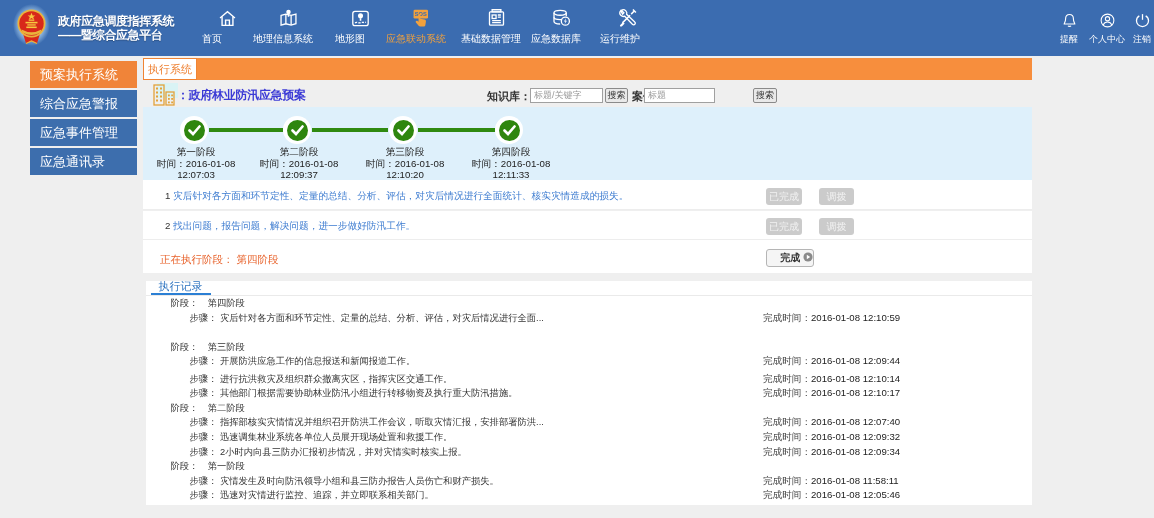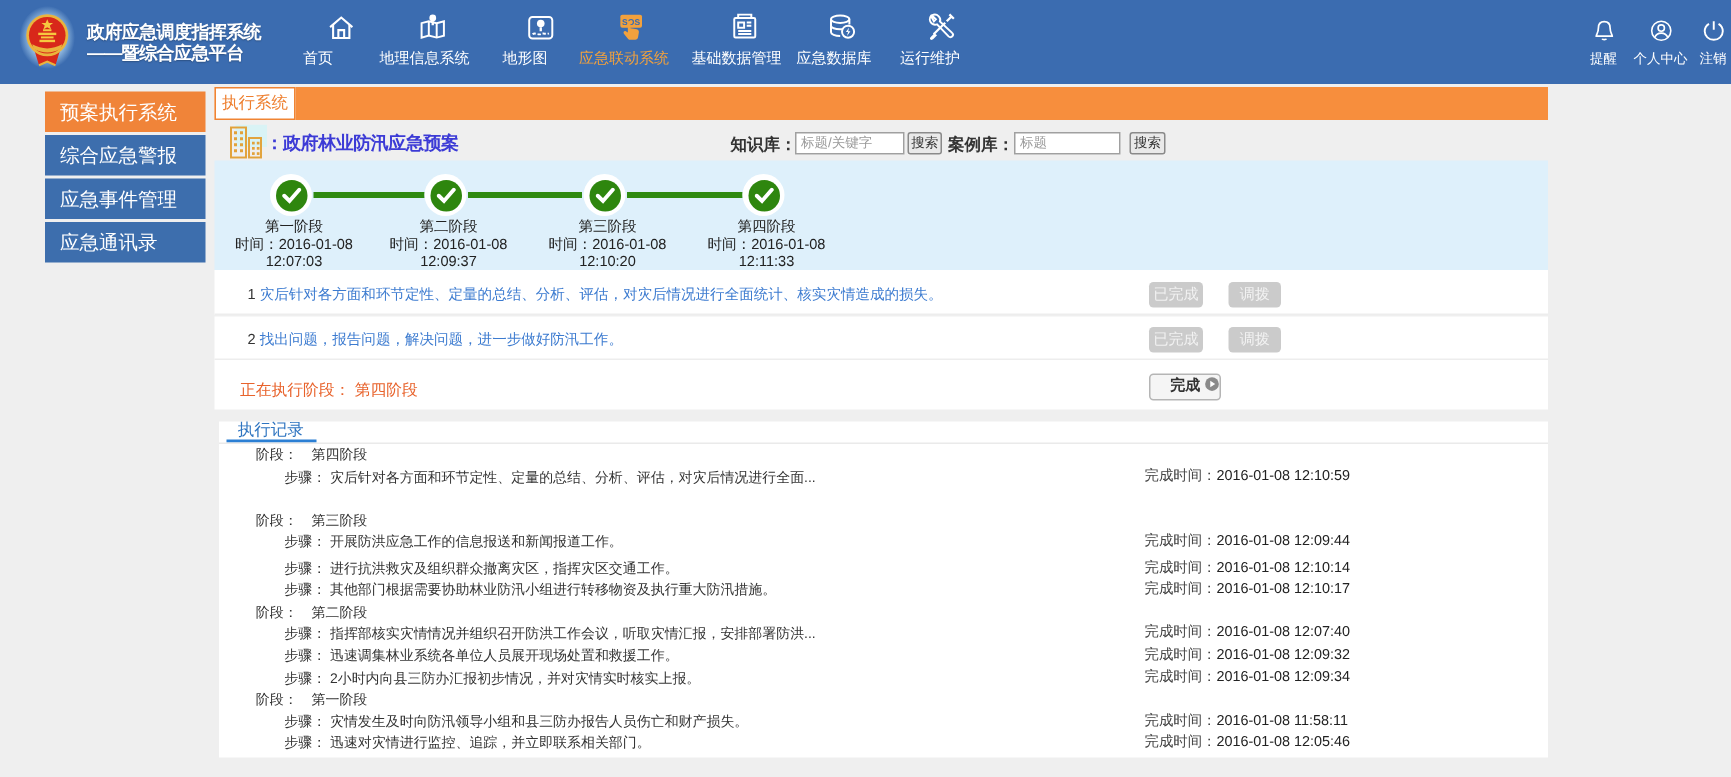--- a/index.html
+++ b/index.html
@@ -194,21 +194,21 @@
       <rect x="19.2" y="15" width="1.8" height="1.8"></rect>
     <rect x="16" y="18.5" width="1.8" height="1.8"></rect>
       <rect x="19.2" y="18.5" width="1.8" height="1.8"></rect>
   </g>
 </svg>
 <div id="bigtitle">：政府林业防汛应急预案</div>
 <div class="slbl" style="left:487px">知识库：</div>
 <div class="sinput" style="left:530px;width:73px">标题/关键字</div>
 <div class="sbtn" style="left:605px;width:23px">搜索</div>
 <div class="slbl" style="left:632px">案例库：</div>
-<div class="sinput" style="left:676px;width:71px">标题</div>
+<div class="sinput" style="left:644px;width:71px">标题</div>
 <div class="sbtn" style="left:753px;width:24px">搜索</div>
 
 <div id="stages">
 
   <div class="gl" style="left:66px;width:74px"></div>
   <div class="gl" style="left:169px;width:76px"></div>
   <div class="gl" style="left:275px;width:77px"></div>
 
   <div class="wc" style="left:37px"></div>
     <div class="gc" style="left:40.5px">

